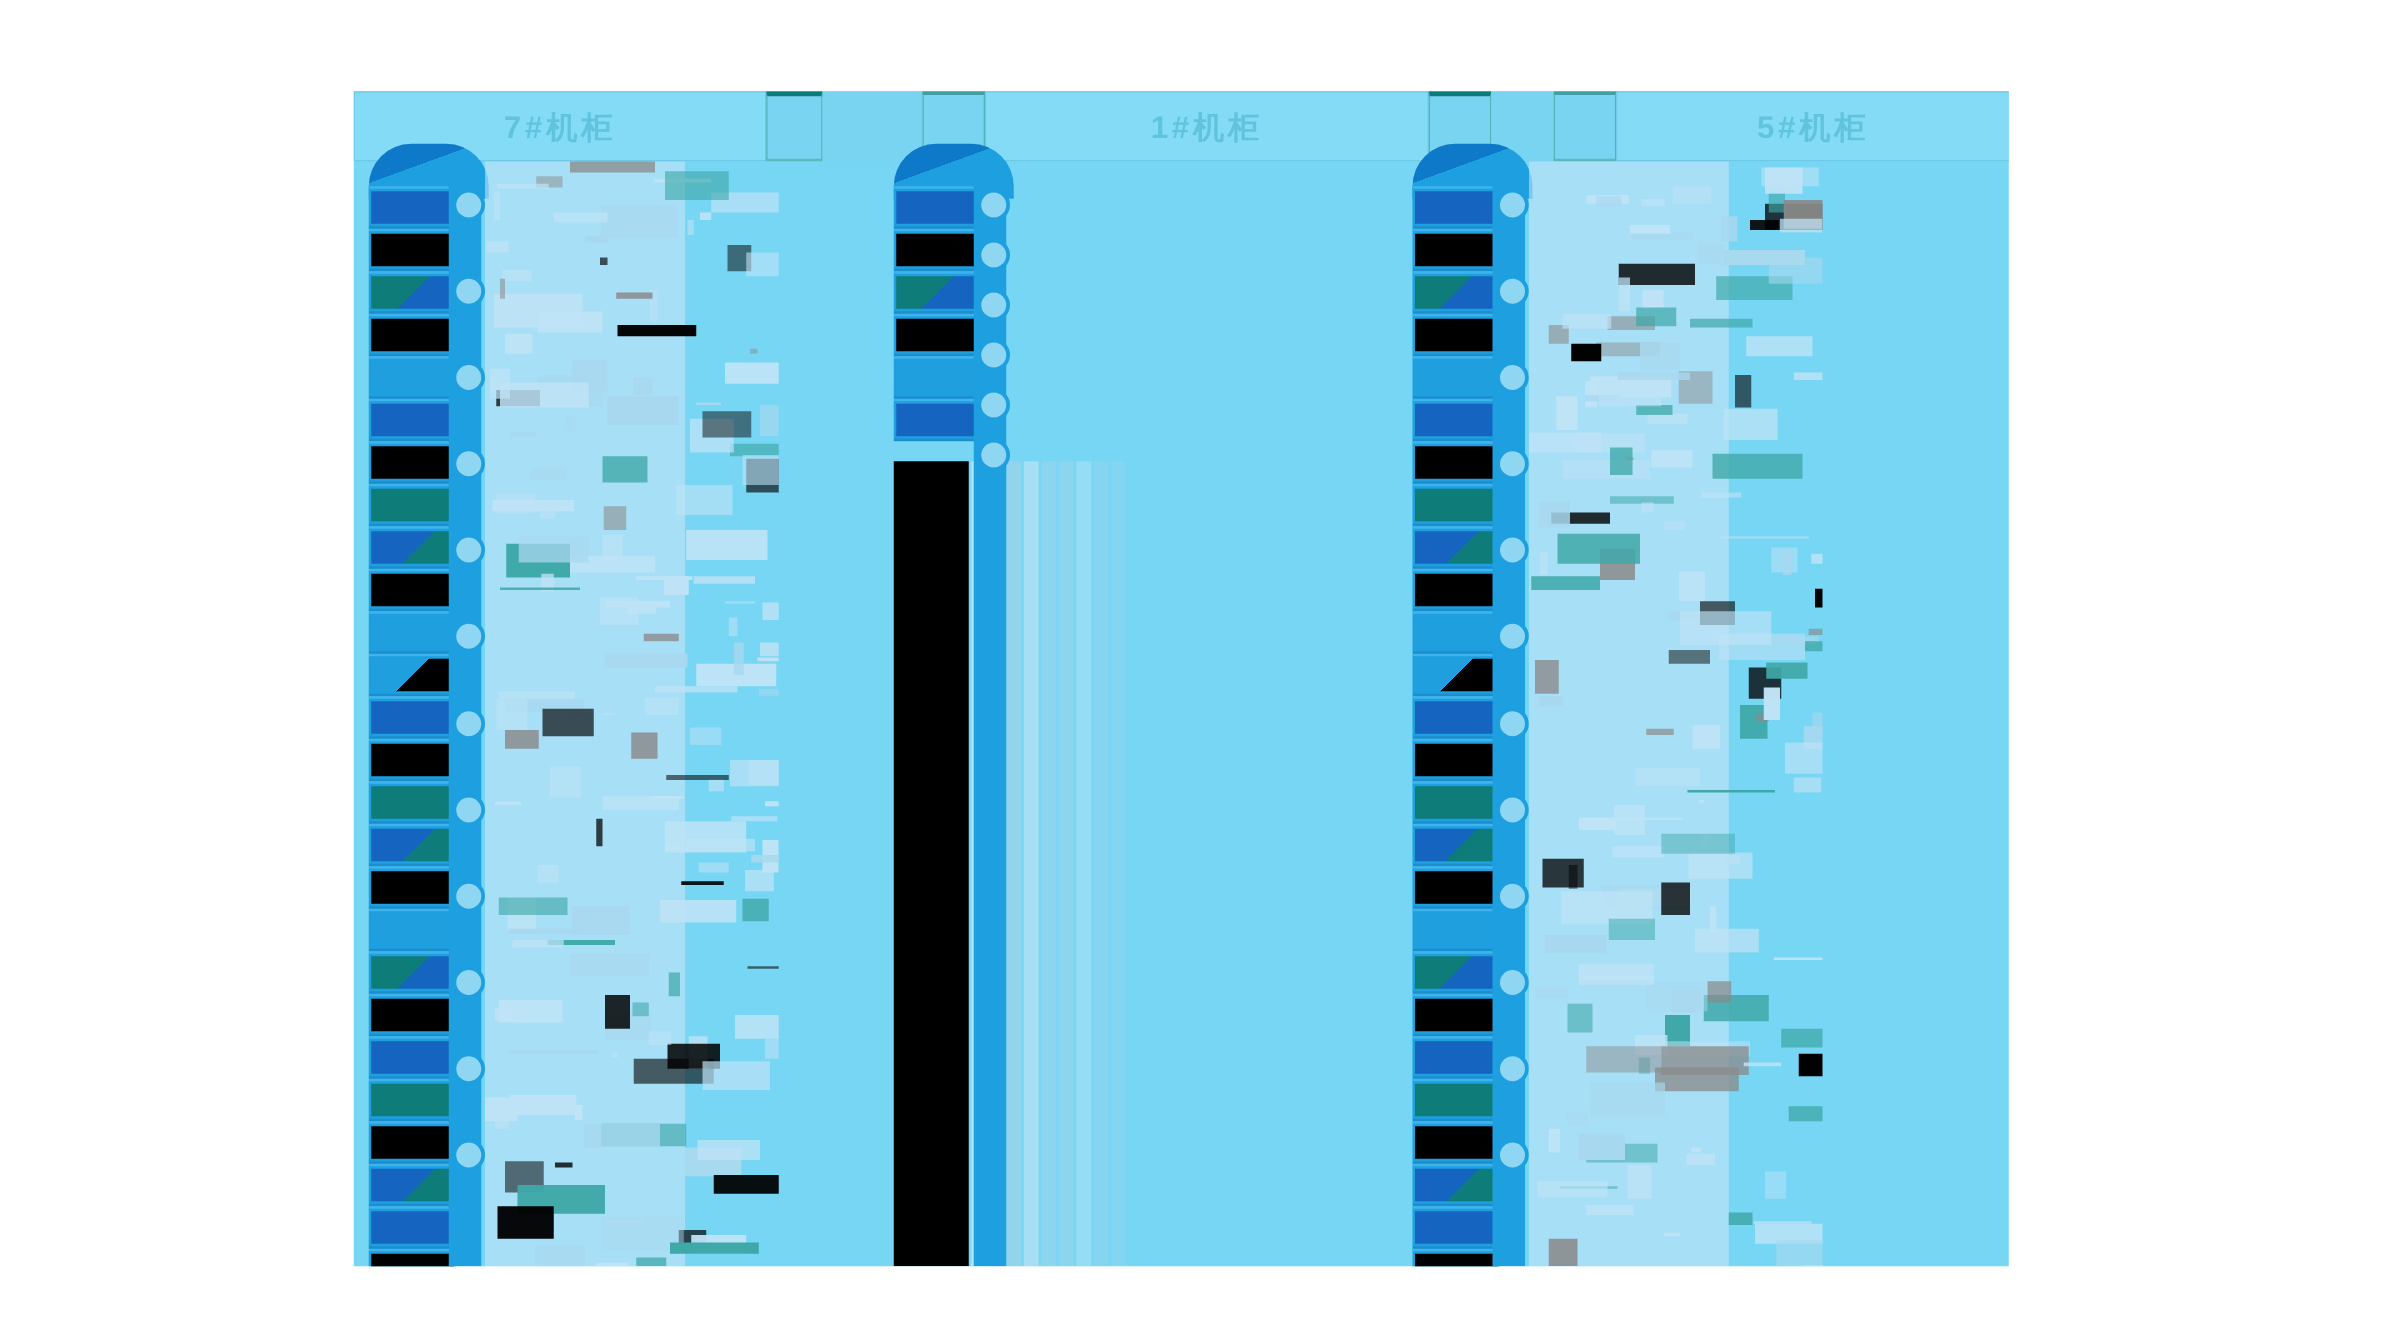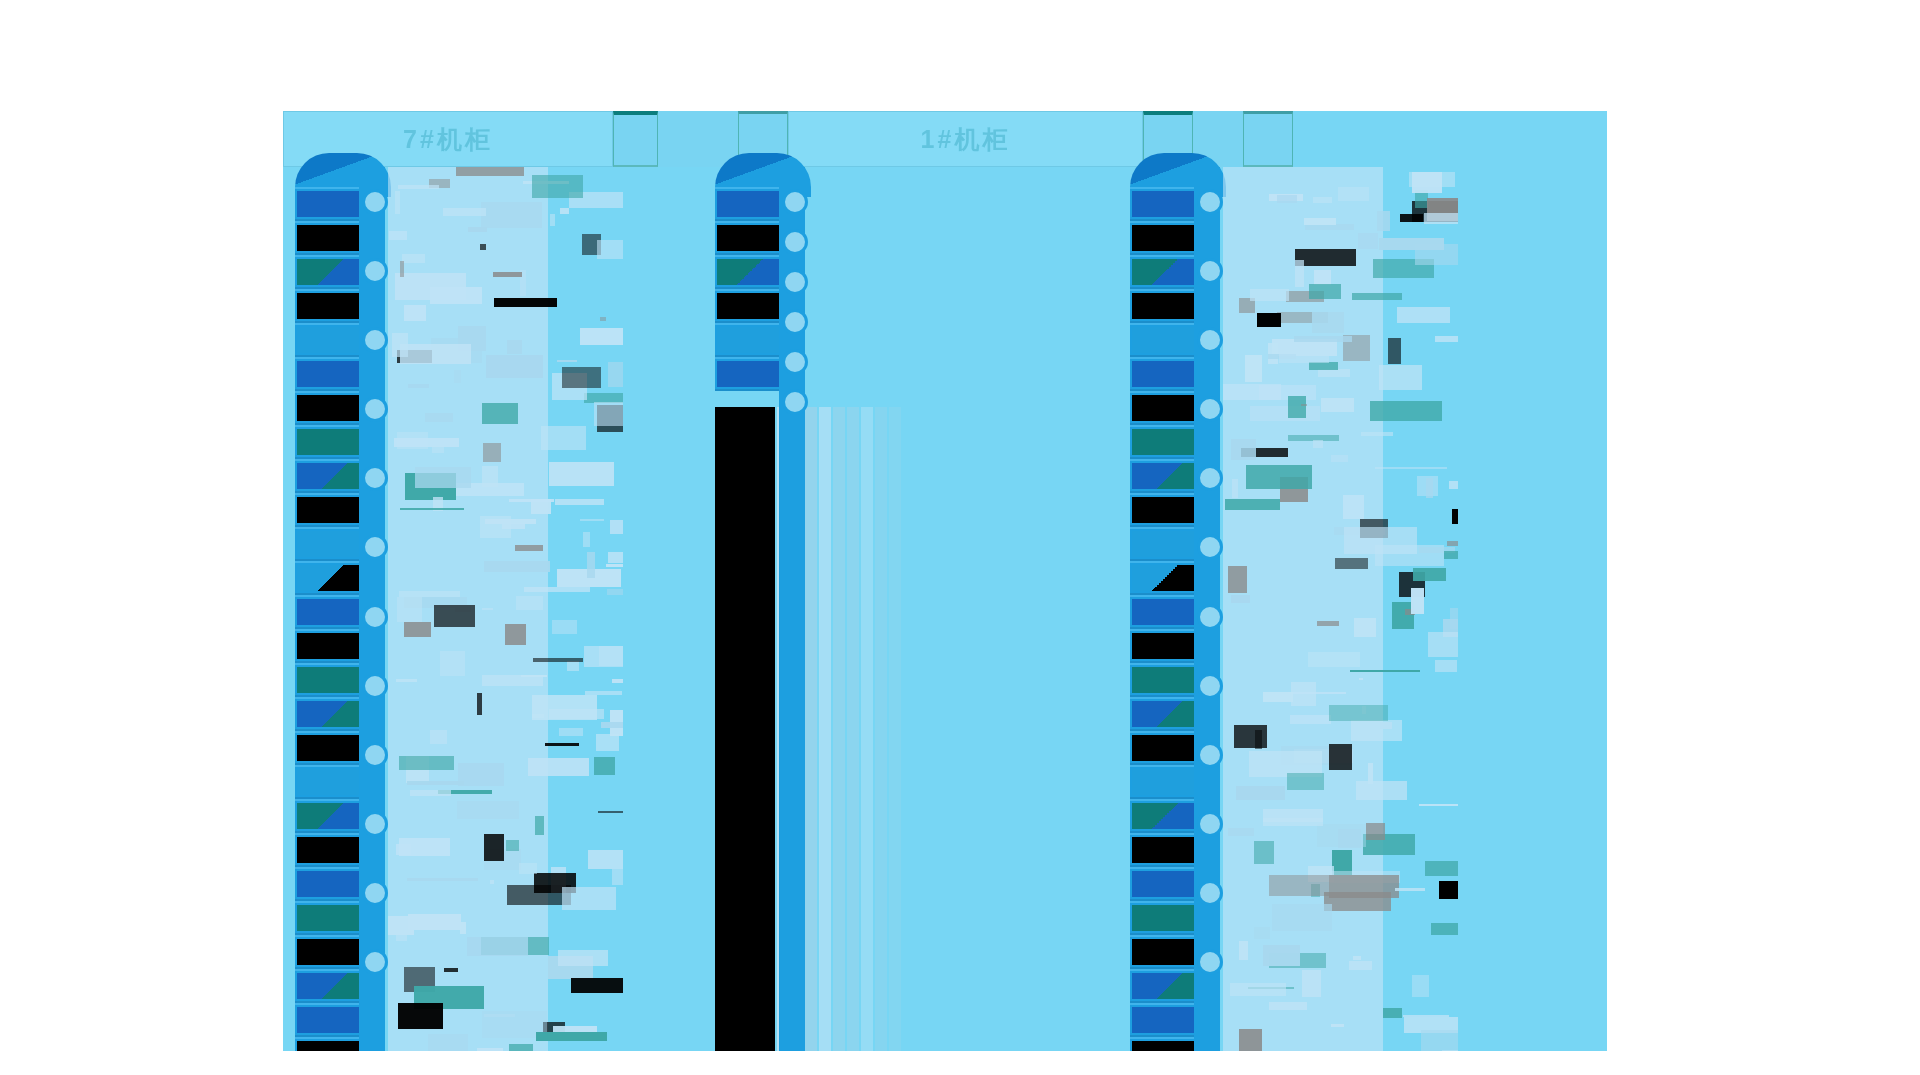--- a/index.html
+++ b/index.html
@@ -1,20 +1,20 @@
 <!DOCTYPE html>
 <html><head>
 <meta charset="utf-8">
 <style>
   html,body{margin:0;padding:0;background:#ffffff;}
   body{width:1920px;height:1075px;overflow:hidden;
        font-family:"Liberation Sans","DejaVu Sans",sans-serif;}
 
   #canvas{position:absolute;left:283px;top:73px;width:1324px;height:940px;
-          background:#77d6f4;overflow:hidden;margin-top:38px;}
+          background:#77d6f4;overflow:hidden;}
 
   
   .hdr-band{position:absolute;left:0;top:0;height:56px;width:100%;}
   .hdr-cell{position:absolute;top:0;height:56px;background:#84dbf6;
             border:1px solid #6ec9e6;box-sizing:border-box;
             display:flex;align-items:center;justify-content:center;}
   .hdr-title{font-size:25px;letter-spacing:3px;color:#5fc3dd;font-weight:600;
              opacity:.92;}
   .hdr-gap{position:absolute;top:0;height:56px;background:#79d4f2;
            border-top:4px solid #0c7d7d;border-left:1px solid #4fb4b4;
@@ -68,20 +68,23 @@
     <div class="hdr-cell" style="left:375px;width:80px;background:#79d4f2;border:none"></div>
     <div class="hdr-gap thin" style="left:455px;width:50px"></div>
 
     <div class="hdr-cell" style="left:505px;width:355px">
       <span class="hdr-title">1#机柜</span>
     </div>
     <div class="hdr-gap" style="left:860px;width:50px"></div>
     <div class="hdr-cell" style="left:910px;width:50px;background:#79d4f2;border:none"></div>
     <div class="hdr-gap thin" style="left:960px;width:50px"></div>
 
+    <div class="hdr-cell" style="left:1010px;width:314px;border-right:none">
+      <span class="hdr-title">5#机柜</span>
+    </div>
   </div>
 
   <div class="rack" id="rack-7" style="left:10px;width:330px">
       <div class="cap" style="left: 2px;"></div>
       <div class="rack-body" style="left: 2px; top: 20px;">
         <div class="u-row">
           <div class="face f-blue"></div>
         </div>
         <div class="u-row">
           <div class="face f-black"></div>

